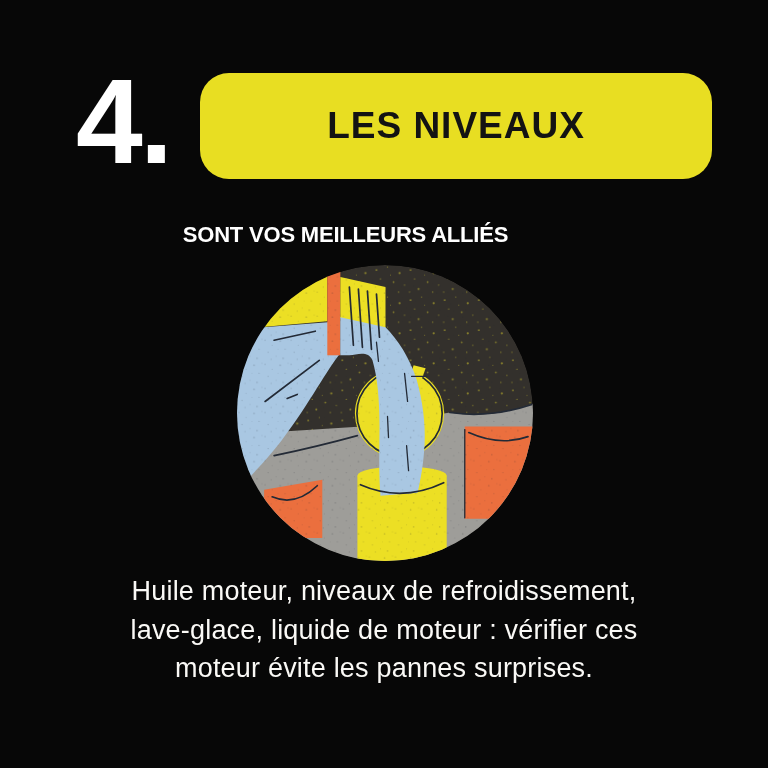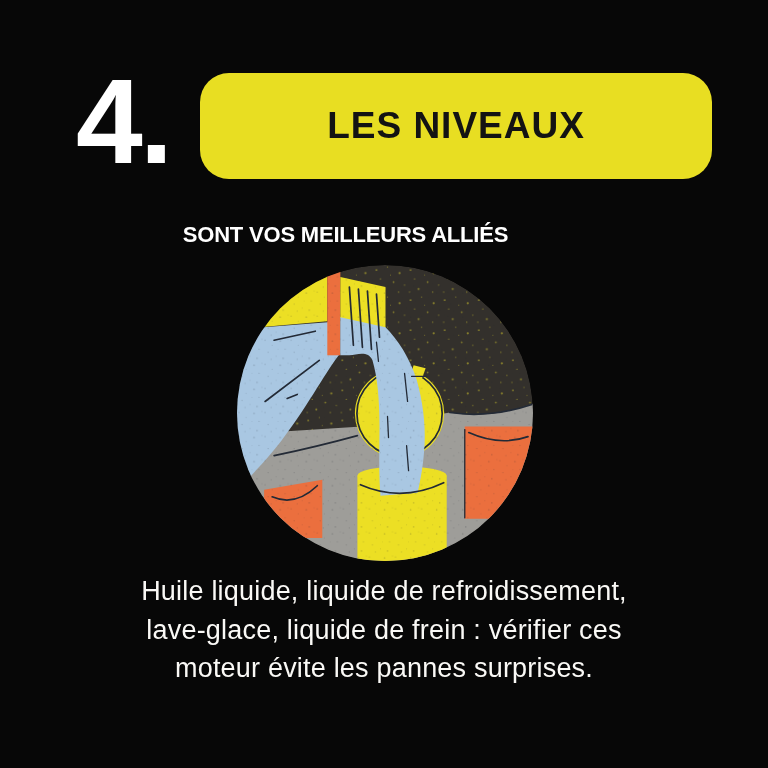--- a/index.html
+++ b/index.html
@@ -122,18 +122,18 @@
 
           <path class="ln" d="M 123 219 Q 164 237 206 217"></path>
         </g>
 
         <circle cx="147.5" cy="147.5" r="147.5" fill="url(#noise)" opacity="0.18"></circle>
       </g>
     </svg>
   </div>
 
   <div class="caption">
-    <div>Huile liquide, liquide de refroidissement,</div>
-    <div>lave-glace, liquide de frein : vérifier ces</div>
+    <div>Huile moteur, niveaux de refroidissement,</div>
+    <div>lave-glace, liquide de moteur : vérifier ces</div>
     <div>moteur évite les pannes surprises.</div>
   </div>
 
 </div>
 
 </body></html>

